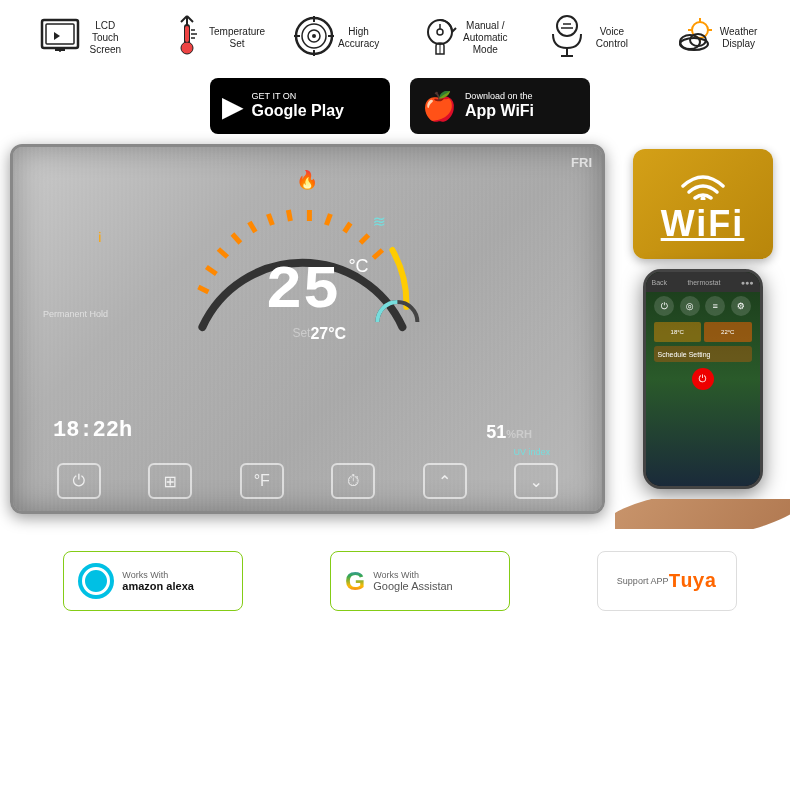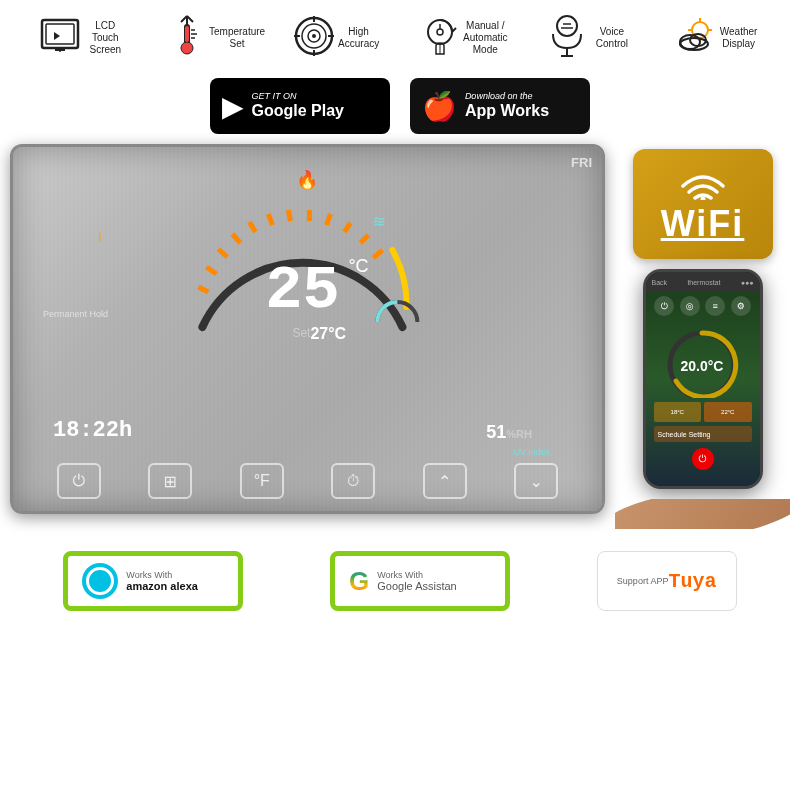--- a/index.html
+++ b/index.html
@@ -67,21 +67,20 @@
       color: #fff;
     }
     .store-badge-text {
       display: flex;
       flex-direction: column;
     }
     .store-badge-small {
       font-size: 9px;
       color: #fff;
       line-height: 1;
-      font-style: italic;
     }
     .store-badge-big {
       font-size: 16px;
       color: #fff;
       font-weight: bold;
       line-height: 1.2;
     }
 
     
     .main-area {
@@ -255,21 +254,21 @@
       justify-content: space-around;
       align-items: center;
       padding: 12px 20px;
       background: #fff;
       margin-top: 5px;
     }
     .partner-badge {
       display: flex;
       align-items: center;
       gap: 8px;
-      border: 5px solid #84cc16;
+      border: 1px solid #84cc16;
       border-radius: 8px;
       padding: 8px 14px;
       width: 180px;
       height: 60px;
     }
     .partner-text {
       display: flex;
       flex-direction: column;
     }
     .partner-works {
@@ -437,21 +436,21 @@
     <div class="store-badge-text">
       <span class="store-badge-small">GET IT ON</span>
       <span class="store-badge-big">Google Play</span>
     </div>
   </div>
 
   <div class="store-badge apple">
     <div class="store-badge-icon">🍎</div>
     <div class="store-badge-text">
       <span class="store-badge-small">Download on the</span>
-      <span class="store-badge-big">App Works</span>
+      <span class="store-badge-big">App WiFi</span>
     </div>
   </div>
 </div>
 
 <div class="main-area">
 
   <div class="thermostat-device">
 
     <span class="permanent-hold">Permanent Hold</span>
     <span class="day-label">FRI</span>
@@ -533,27 +532,20 @@
           <span class="phone-top-text">●●●</span>
         </div>
 
         <div style="display:flex; justify-content:space-around; padding:4px 6px;">
           <div style="width:20px;height:20px;background:rgba(255,255,255,0.15);border-radius:50%;display:flex;align-items:center;justify-content:center;font-size:9px;color:#fff;">⏻</div>
           <div style="width:20px;height:20px;background:rgba(255,255,255,0.15);border-radius:50%;display:flex;align-items:center;justify-content:center;font-size:9px;color:#fff;">◎</div>
           <div style="width:20px;height:20px;background:rgba(255,255,255,0.15);border-radius:50%;display:flex;align-items:center;justify-content:center;font-size:9px;color:#fff;">≡</div>
           <div style="width:20px;height:20px;background:rgba(255,255,255,0.15);border-radius:50%;display:flex;align-items:center;justify-content:center;font-size:9px;color:#fff;">⚙</div>
         </div>
 
-        <div style="display:flex;align-items:center;justify-content:center;height:80px;position:relative;">
-          <svg width="85" height="75" viewBox="0 0 85 75">
-            <circle cx="42" cy="42" r="32" fill="none" stroke="#333" stroke-width="5"></circle>
-            <path d="M 42 10 A 32 32 0 1 1 16 58" fill="none" stroke="#c8a000" stroke-width="5" stroke-linecap="round"></path>
-            <text x="42" y="48" text-anchor="middle" fill="white" font-size="14" font-weight="bold" font-family="Arial">20.0°C</text>
-          </svg>
-        </div>
 
         <div style="padding:2px 8px;">
           <div style="display:flex;gap:3px;margin-bottom:3px;">
             <div style="flex:1;height:20px;background:rgba(255,150,0,0.4);border-radius:2px;display:flex;align-items:center;justify-content:center;">
               <span style="color:#fff;font-size:6px;">18°C</span>
             </div>
             <div style="flex:1;height:20px;background:rgba(255,100,0,0.5);border-radius:2px;display:flex;align-items:center;justify-content:center;">
               <span style="color:#fff;font-size:6px;">22°C</span>
             </div>
           </div>

